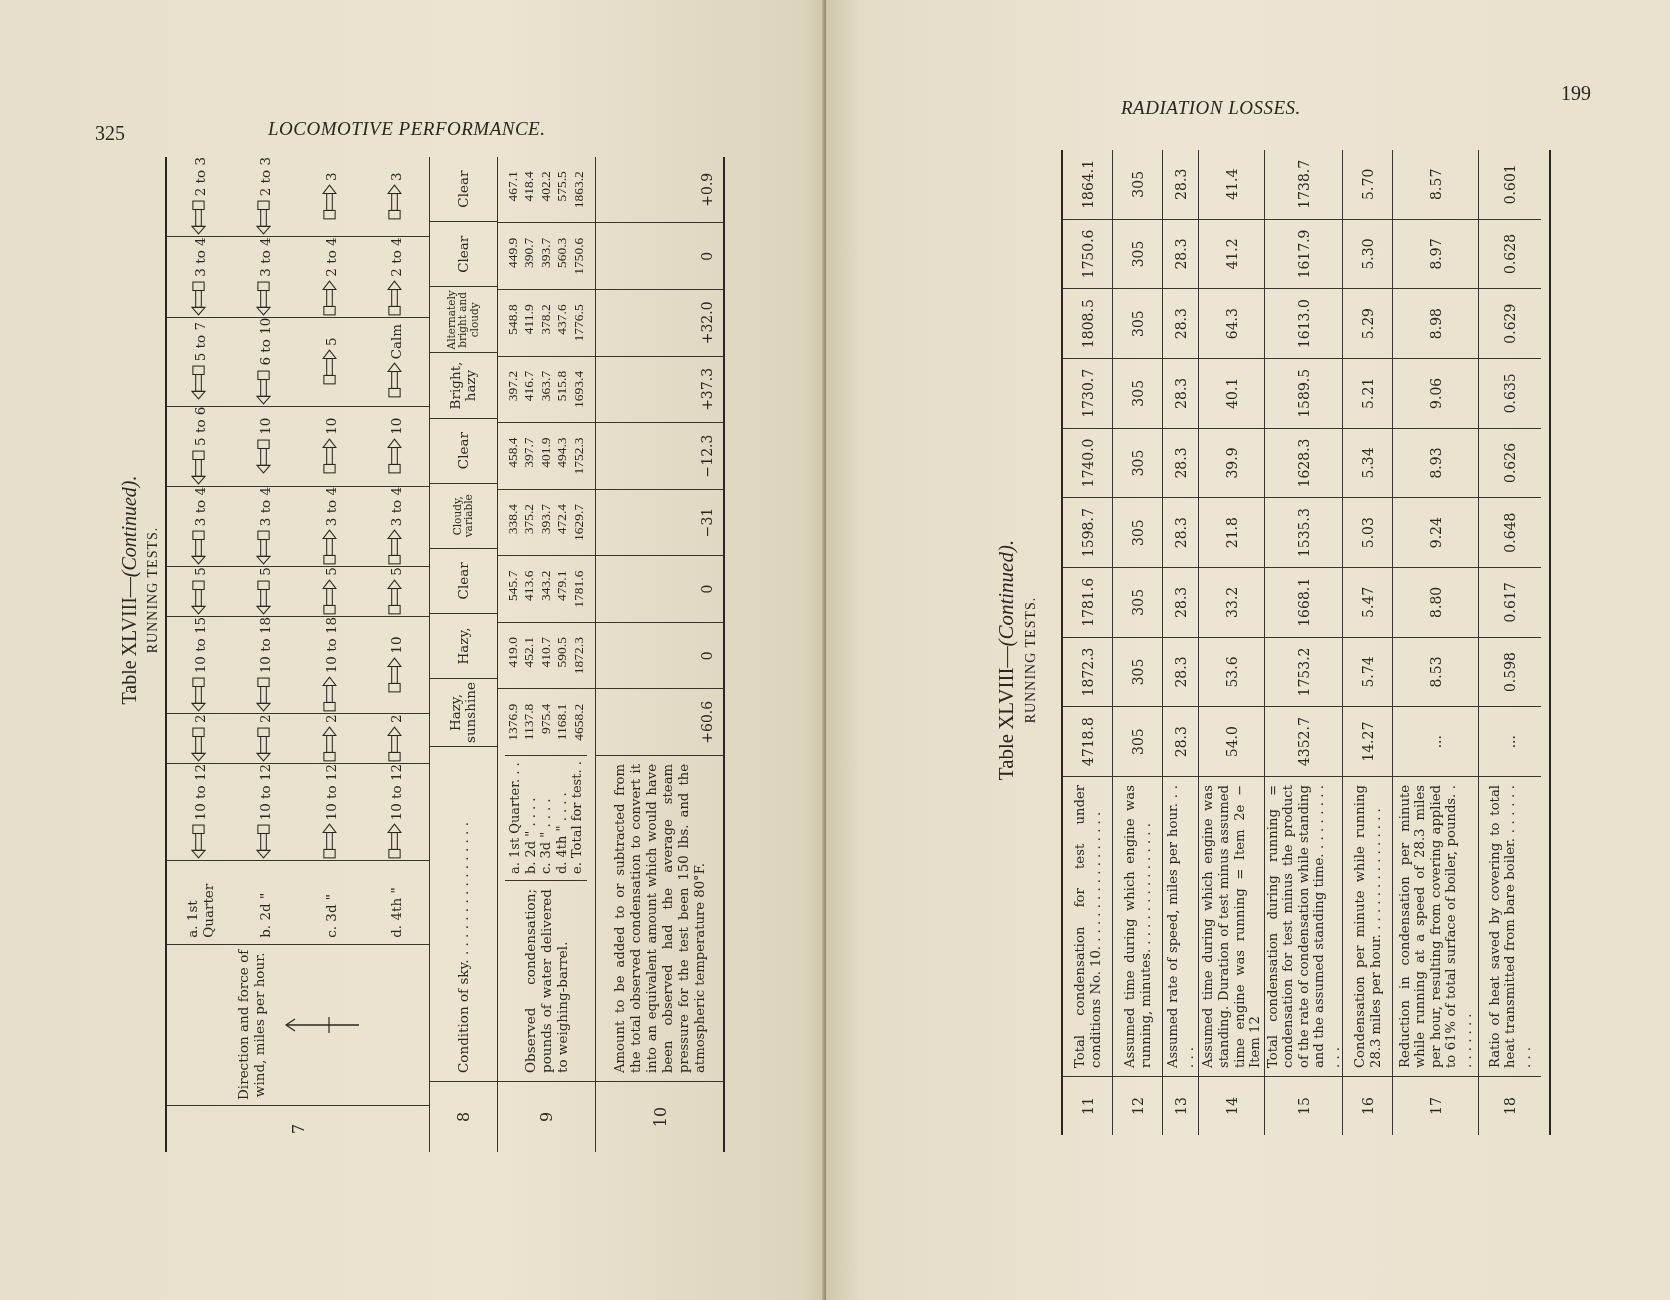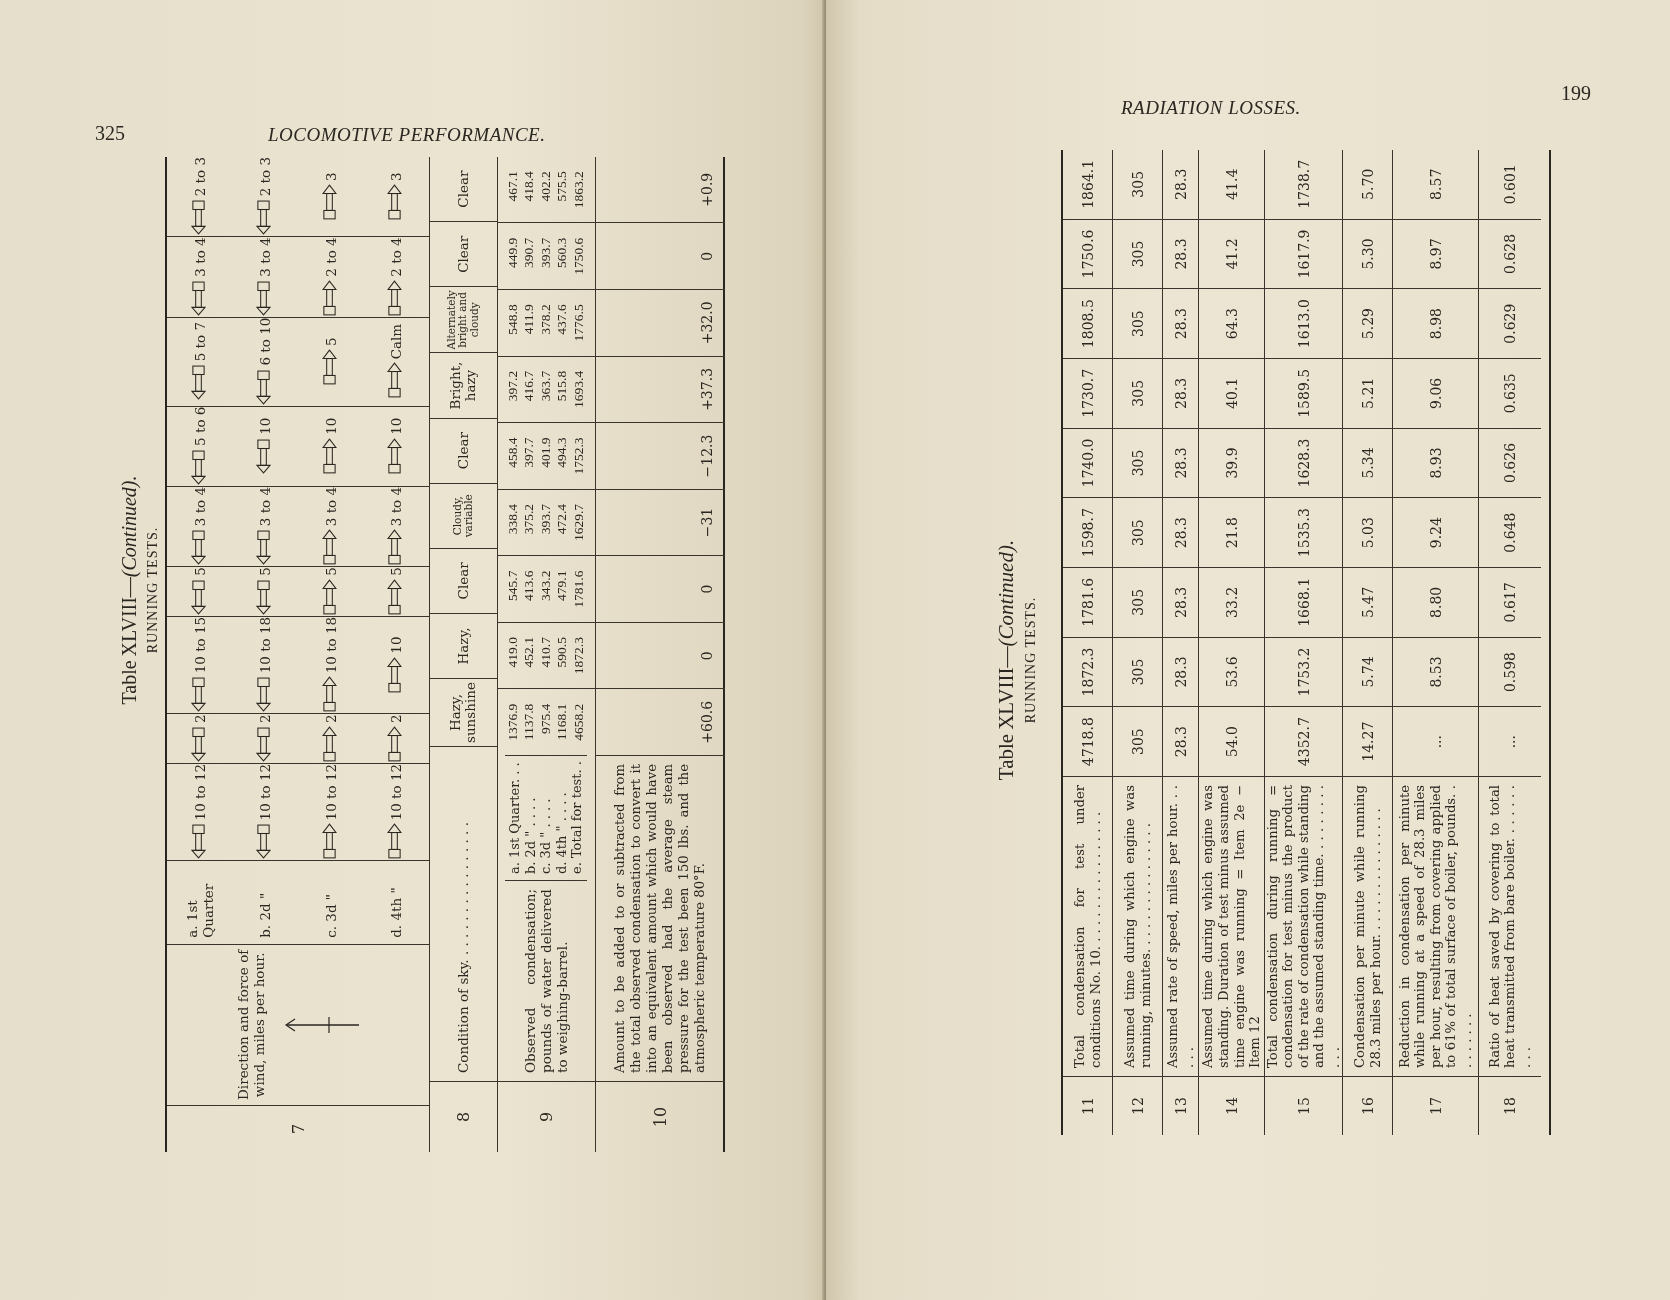--- a/index.html
+++ b/index.html
@@ -21,21 +21,21 @@
   
   .rot { position:absolute; transform-origin:top left; transform:rotate(-90deg); }
 
   .num-stack { font-family:"Liberation Serif", serif; font-size:13.5px; line-height:1.22; text-align:right; display:inline-block; }
 </style>
 </head>
 <body>
 
 <div class="page page-left">
   <div class="folio" style="left:95px; top:122px;">325</div>
-  <div class="running-head head-title" style="left:268px; top:124px;">LOCOMOTIVE PERFORMANCE.</div>
+  <div class="running-head head-title" style="left:268px; top:118px;">LOCOMOTIVE PERFORMANCE.</div>
 
   <div class="rot" style="left:118px; top:800px; width:420px;">
     <div style="text-align:center; font-family:'Liberation Serif',serif;">
       <span style="font-size:20px;">Table</span>
       <span style="font-size:20px;">XLVIII—</span><span style="font-size:20px; font-style:italic;">(Continued).</span>
     </div>
     <div style="text-align:center; font-size:14px; letter-spacing:1px; margin-top:4px; font-family:'Liberation Serif',serif;">RUNNING TESTS.</div>
   </div>
 
   <div class="rot" id="left-table" style="left:165px; top:1152px; width:995px; height:560px;">

